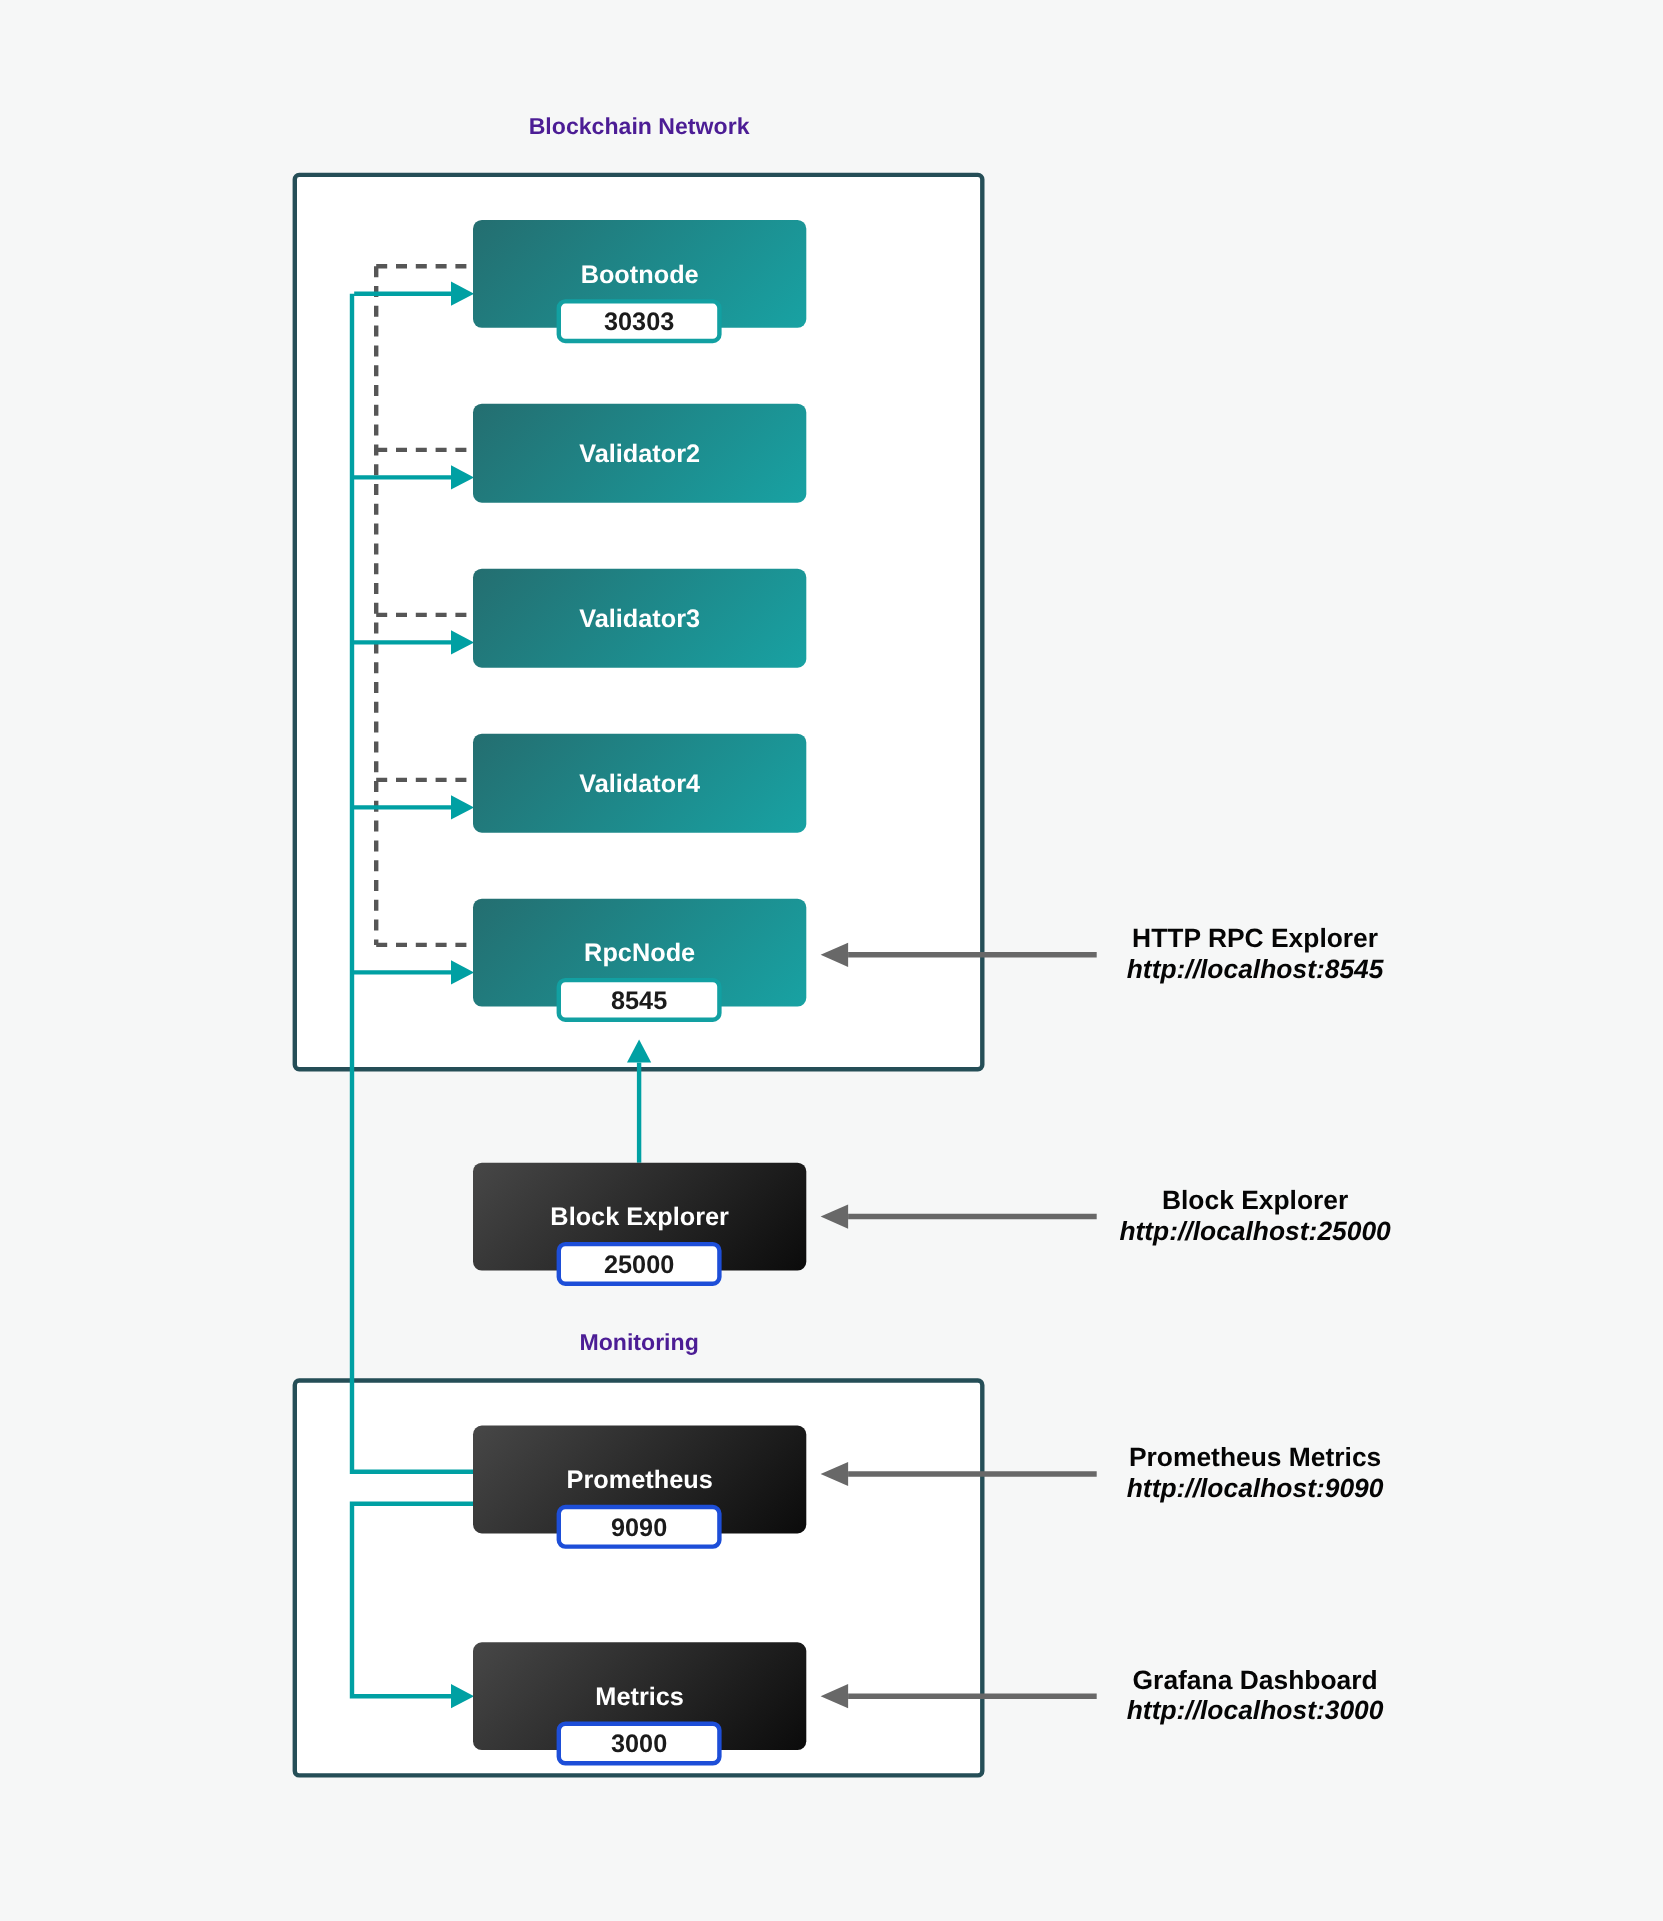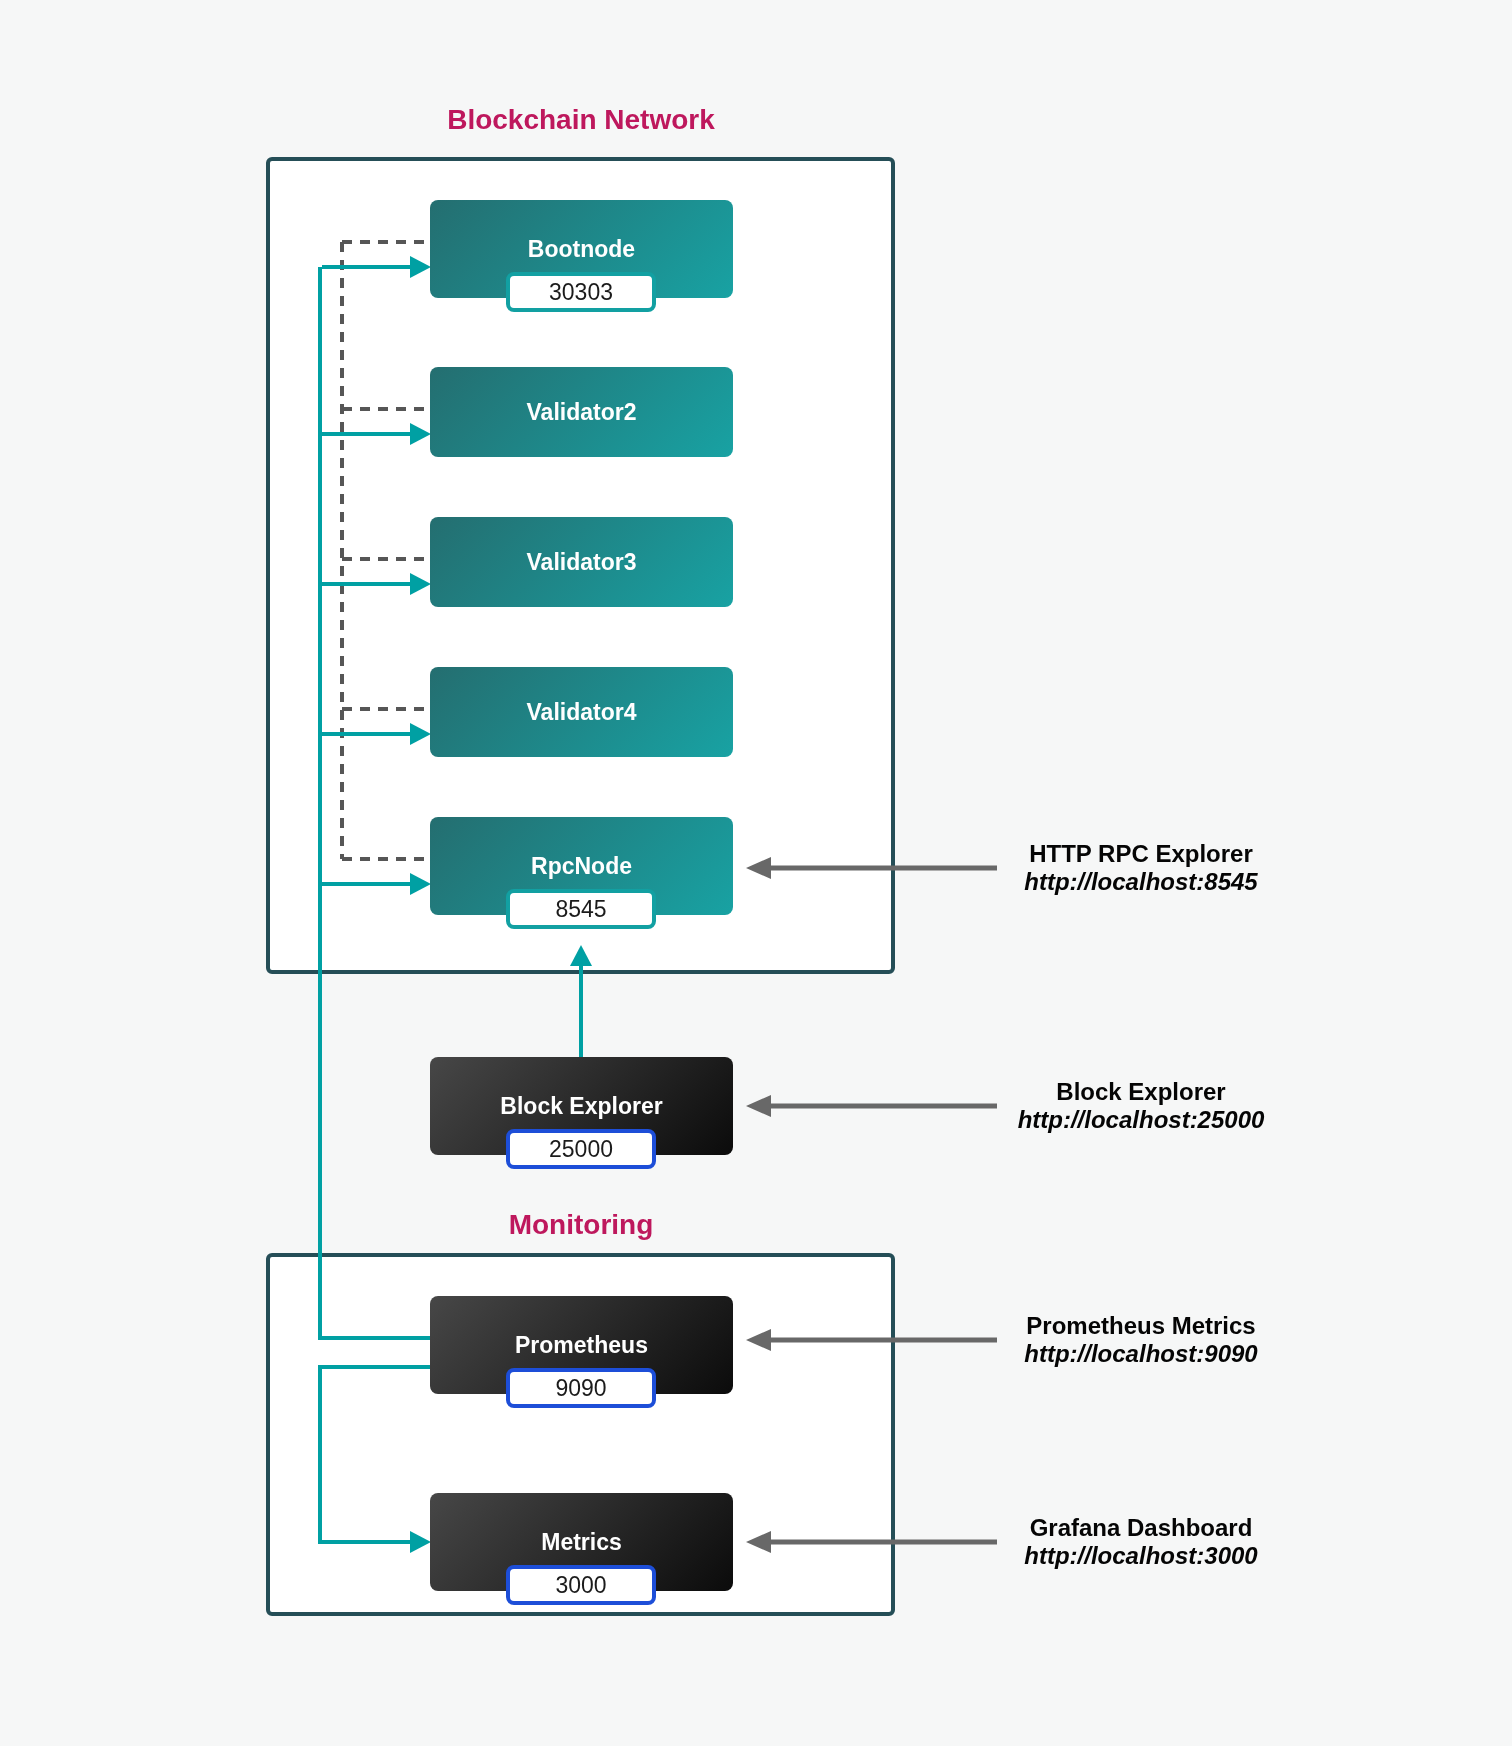--- a/index.html
+++ b/index.html
@@ -1,28 +1,28 @@
 <!DOCTYPE html>
 <html><head>
 <meta charset="utf-8">
 <style>
   html,body{margin:0;padding:0;}
   body{background:#f6f7f7;font-family:"Liberation Sans",sans-serif;}
   .canvas{position:relative;width:1512px;height:1746px;background:#f6f7f7;overflow:hidden;}
   .grp{position:absolute;background:#ffffff;border:4px solid #254e57;border-radius:6px;box-sizing:border-box;}
-  .gtitle{position:absolute;width:400px;text-align:center;font-size:28px;font-weight:700;color:#be185d;}
+  .gtitle{position:absolute;width:400px;text-align:center;font-size:21px;font-weight:700;color:#4c1d95;}
   .edges{position:absolute;left:0;top:0;}
   .node{position:absolute;width:303px;border-radius:8px;display:flex;align-items:center;justify-content:center;box-sizing:border-box;}
   .node.teal{background:linear-gradient(135deg,#246e70 0%,#18a2a3 100%);text-align:center;}
   .node.dark{background:linear-gradient(135deg,#474747 0%,#0b0b0b 100%);}
   .nlabel{color:#ffffff;font-size:23px;font-weight:700;}
   .badge{position:absolute;width:150px;height:40px;background:#ffffff;border-radius:8px;box-sizing:border-box;display:flex;align-items:center;justify-content:center;}
   .badge.teal-b{border:4px solid #12a0a2;}
   .badge.dark-b{border:4px solid #1d4ed8;}
-  .badge span{font-size:23px;color:#1b1b1b;}
+  .badge span{font-size:23px;color:#1b1b1b;font-weight:bold;}
   .ann{position:absolute;width:300px;text-align:center;color:#050505;}
   .ann-title{font-size:24px;font-weight:700;line-height:28px;}
   .ann-url{font-size:24px;font-weight:700;font-style:italic;line-height:28px;}
 </style>
 </head>
 <body>
 
 <div class="canvas">
 
   <div class="grp" style="left:266px;top:157px;width:629px;height:817px"></div>

